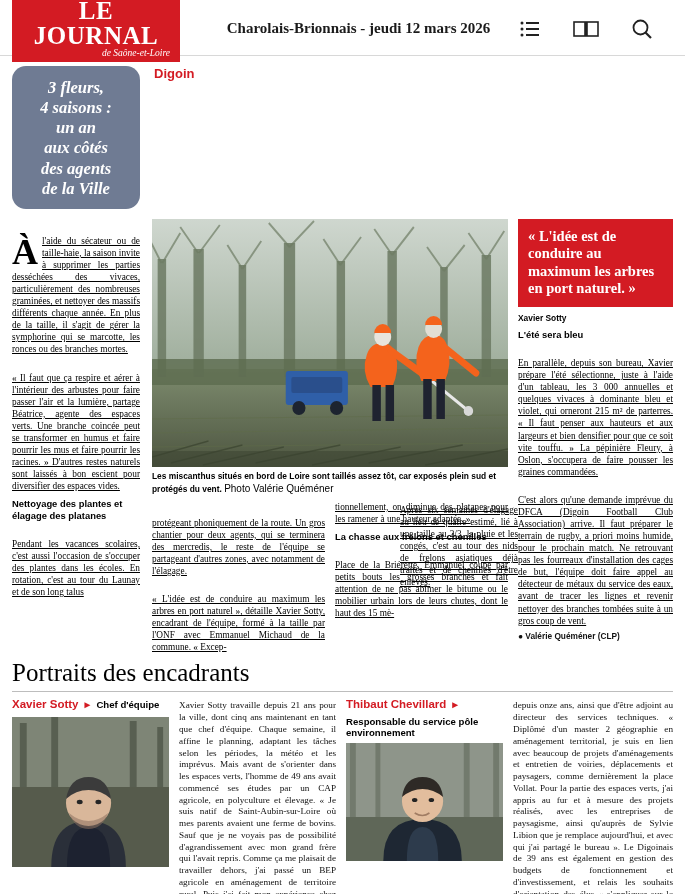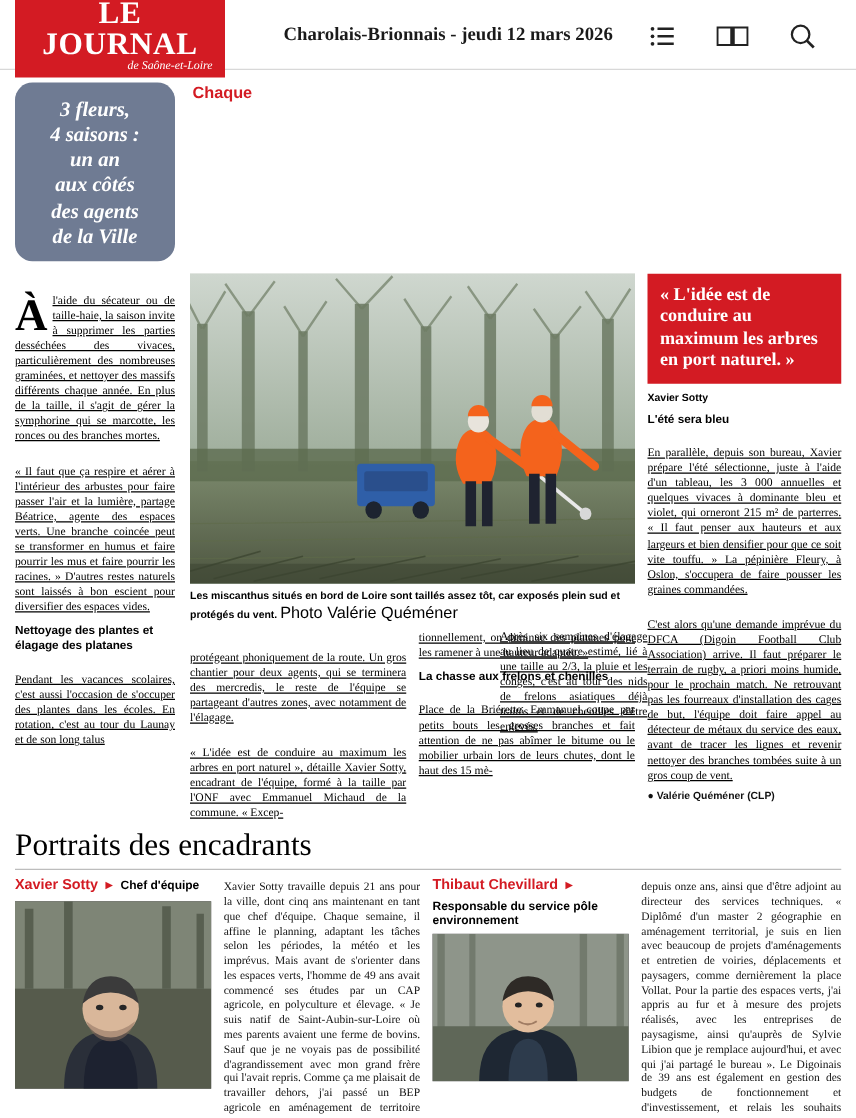--- a/index.html
+++ b/index.html
@@ -133,21 +133,21 @@
   }
   .photo svg { display:block; width: 100%; height: 100%; }
   .caption {
     font-family: "Liberation Sans", sans-serif;
     font-weight: bold;
     font-size: 8.4px;
     line-height: 1.3;
     margin-top: 4px;
     color: #000;
   }
-  .caption .credit { font-weight: normal; font-size: 13px; }
+  .caption .credit { font-weight: normal; font-size: 10px; }
 
   .twocol {
     margin-top: 6px;
     column-count: 2;
     column-gap: 10px;
   }
 
   
   .quote-box {
     background: #d31b23;
@@ -244,21 +244,21 @@
   </div>
 
   <div class="header-row">
     <div class="flag" style="white-space: pre-line; border-radius: 14px;">3 fleurs,
 4 saisons :
 un an
 aux côtés
 des agents
 de la Ville</div>
     <div class="headline-wrap">
-      <div class="kicker">Chaque</div>
+      <div class="kicker">Digoin</div>
     </div>
   </div>
 
   <div class="main">
 
     <div class="col-left">
       <div class="body-text">
         <p class="dropcap">À l'aide du sécateur ou de taille-haie, la saison invite à supprimer les parties desséchées des vivaces, particulièrement des nombreuses graminées, et nettoyer des massifs différents chaque année. En plus de la taille, il s'agit de gérer la symphorine qui se marcotte, les ronces ou des branches mortes.</p>
         <p>« Il faut que ça respire et aérer à l'intérieur des arbustes pour faire passer l'air et la lumière, partage Béatrice, agente des espaces verts. Une branche coincée peut se transformer en humus et faire pourrir les mus et faire pourrir les racines. » D'autres restes naturels sont laissés à bon escient pour diversifier des espaces vides.</p>
       </div>

